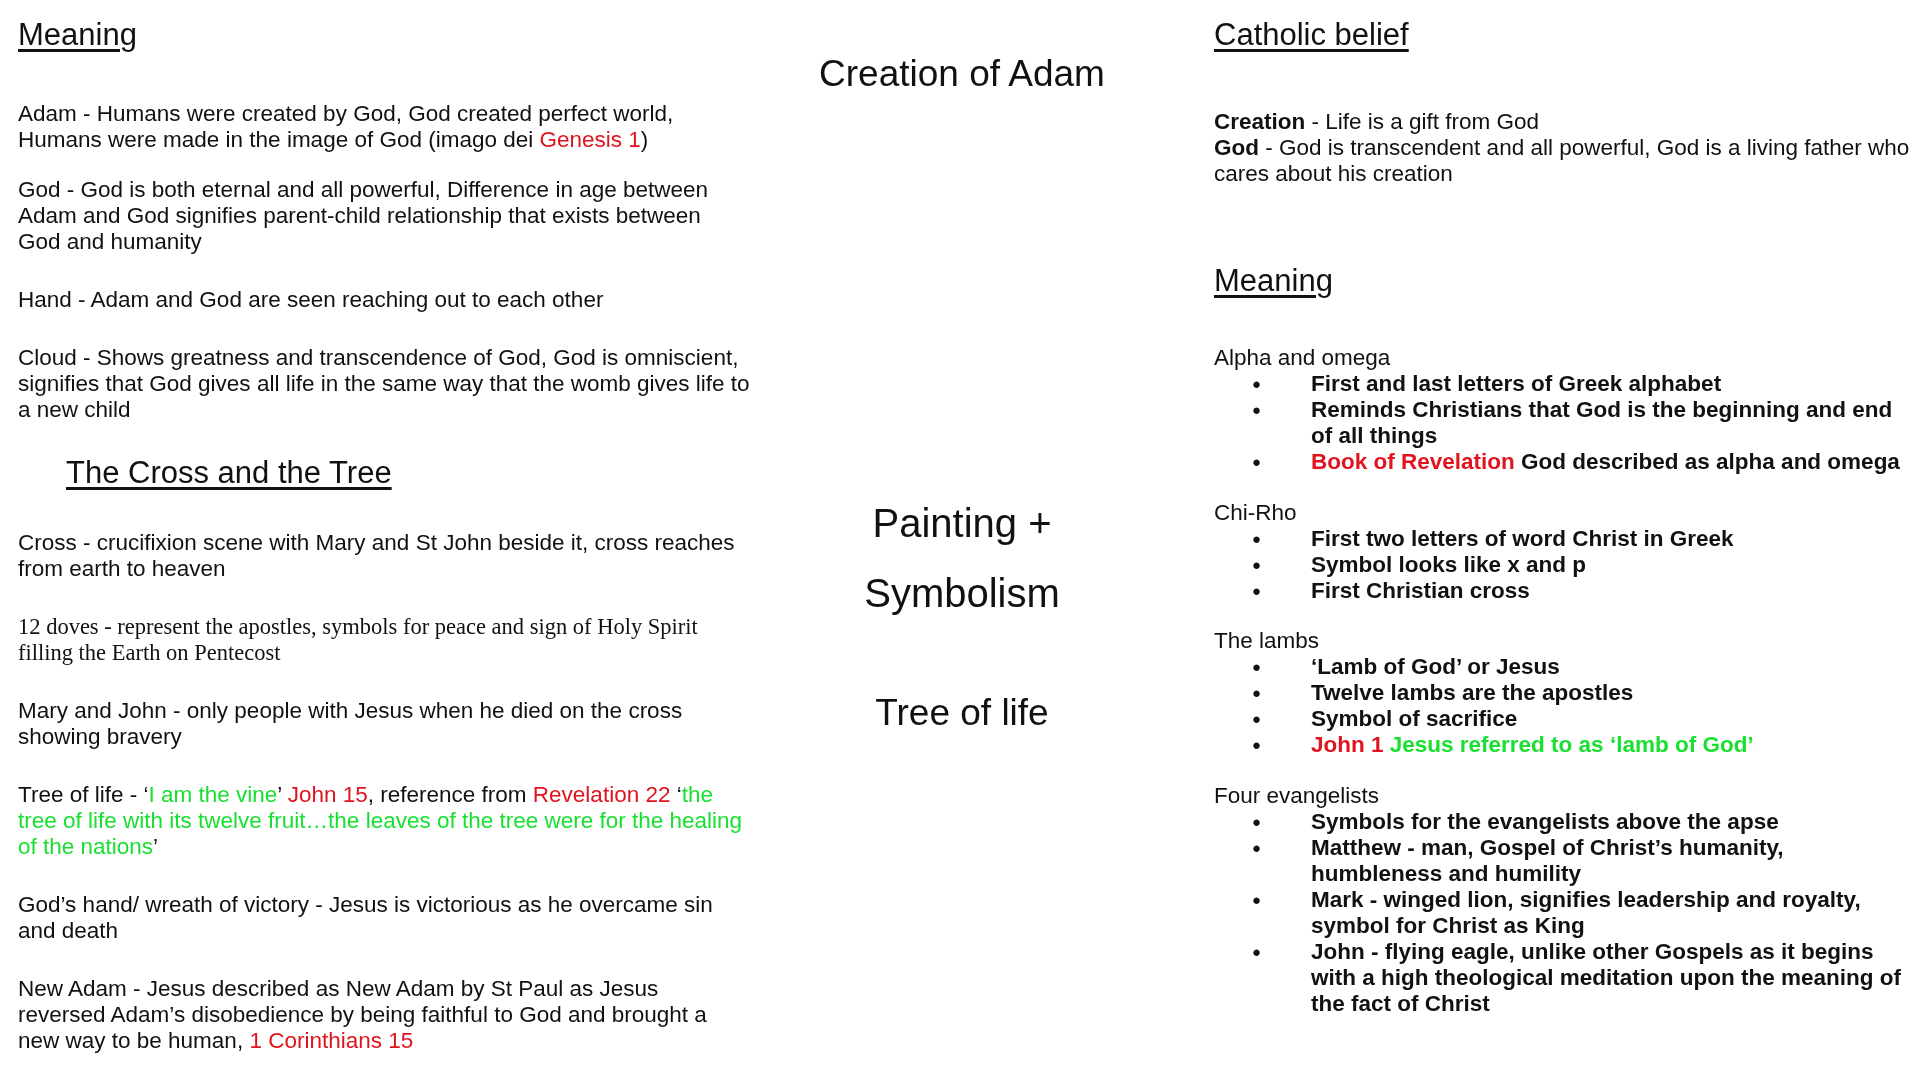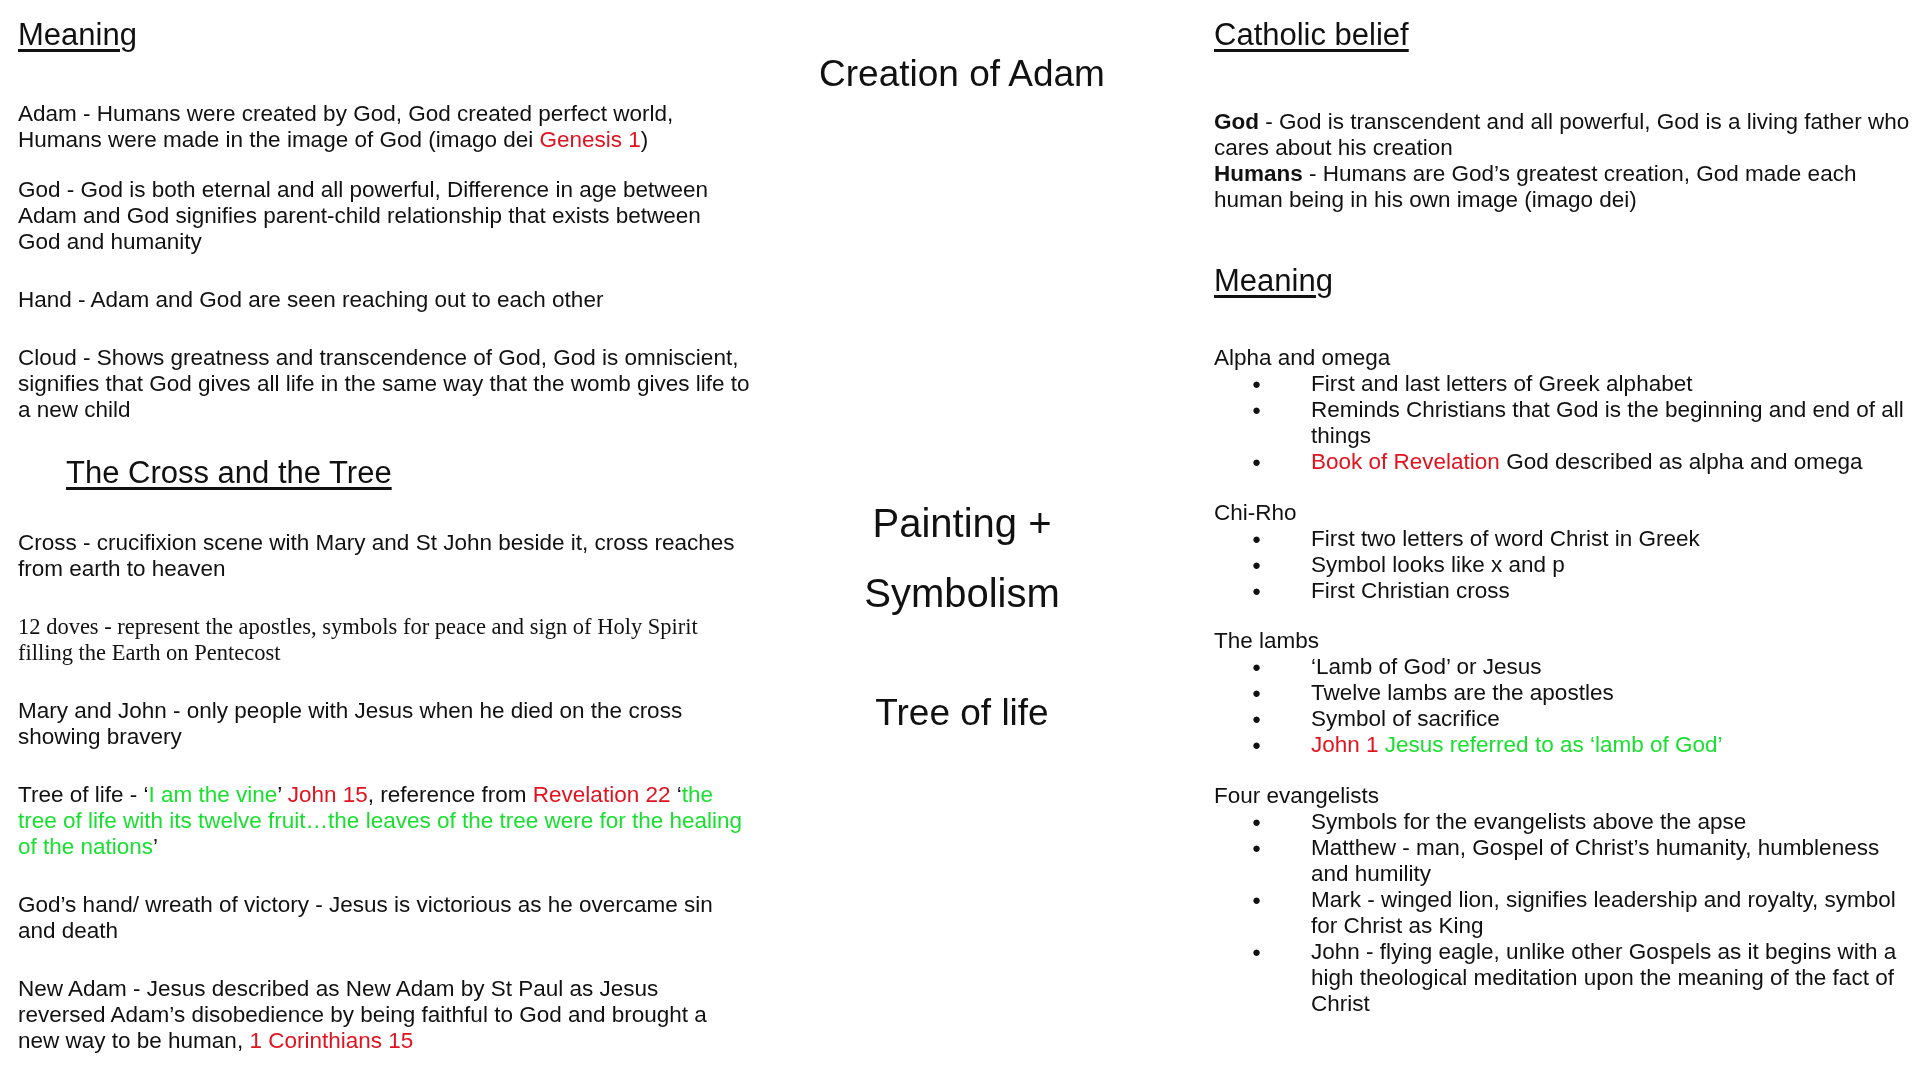--- a/index.html
+++ b/index.html
@@ -10,21 +10,21 @@
     .abs { position: absolute; }
     .heading {
       font-size: 31px; text-decoration: underline; text-decoration-thickness: 3px;
       text-underline-offset: 4px; line-height: 1.1; white-space: nowrap;
     }
     .para { font-size: 22.5px; line-height: 26px; }
     .red { color: #e0131f; }
     .green { color: #19e030; }
     .bold { font-weight: bold; }
     .center-title { text-align: center; width: 500px; left: 712px; }
-    .list { margin: 0; padding: 0; list-style: none; }
+    .list { margin: 0; padding: 0; list-style: none; font-weight: bold; }
     .list li { position: relative; padding-left: 97px; }
     .list li::before {
       content: "\25CF"; position: absolute; left: 38px; top: 0; font-size: 15px; line-height: 26px;
     }
   </style>
 </head>
 <body>
 
 <div class="abs heading" style="left:18px; top:18px;">Meaning</div>
 
@@ -75,22 +75,22 @@
 <div class="abs center-title" style="top:488px; font-size:40px; line-height:70px;">
   <div>Painting +</div>
   <div>Symbolism</div>
 </div>
 
 <div class="abs center-title" style="top:691px; font-size:37px; line-height:44px;">Tree of life</div>
 
 <div class="abs heading" style="left:1214px; top:18px;">Catholic belief</div>
 
 <div class="abs para" style="left:1214px; top:109px; width:700px;">
+  <div><span class="bold">Creation</span><span> - Life is a gift from God</span></div>
   <div><span class="bold">God</span><span> - God is transcendent and all powerful, God is a living father who cares about his creation</span></div>
-  <div><span class="bold">Humans</span><span> - Humans are God’s greatest creation, God made each human being in his own image (imago dei)</span></div>
 </div>
 
 <div class="abs heading" style="left:1214px; top:264px;">Meaning</div>
 
 <div class="abs para" style="left:1214px; top:345px; width:700px;">
   <div>Alpha and omega</div>
   <ul class="list">
     <li><span>First and last letters of Greek alphabet</span></li>
     <li><span>Reminds Christians that God is the beginning and end of all things</span></li>
     <li><span class="red">Book of Revelation</span><span> God described as alpha and omega</span></li>

